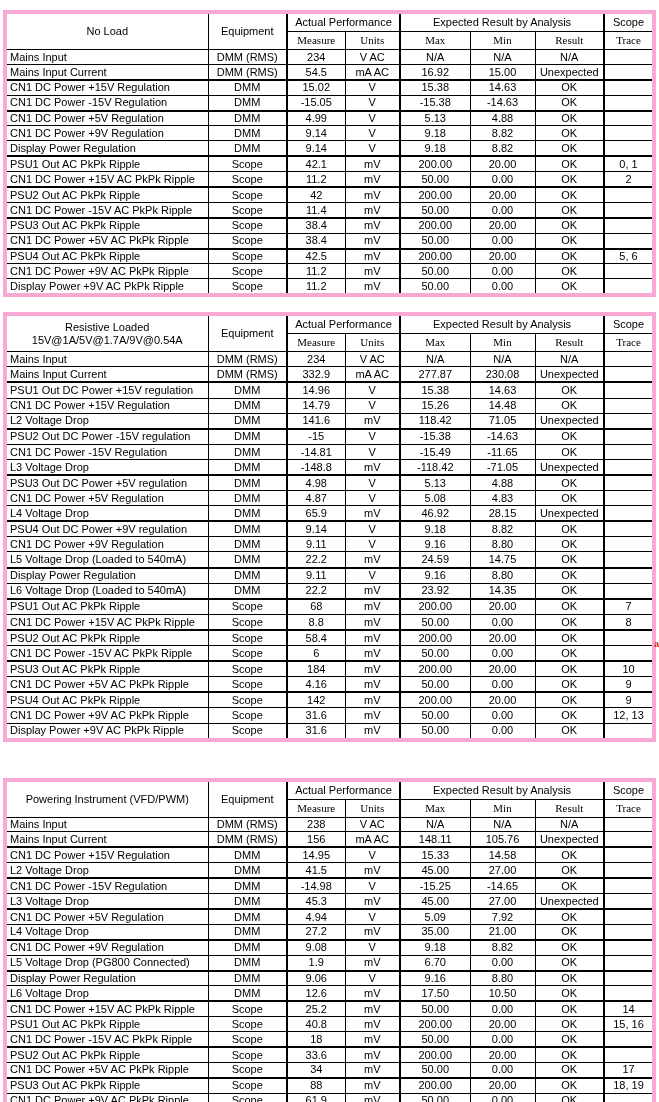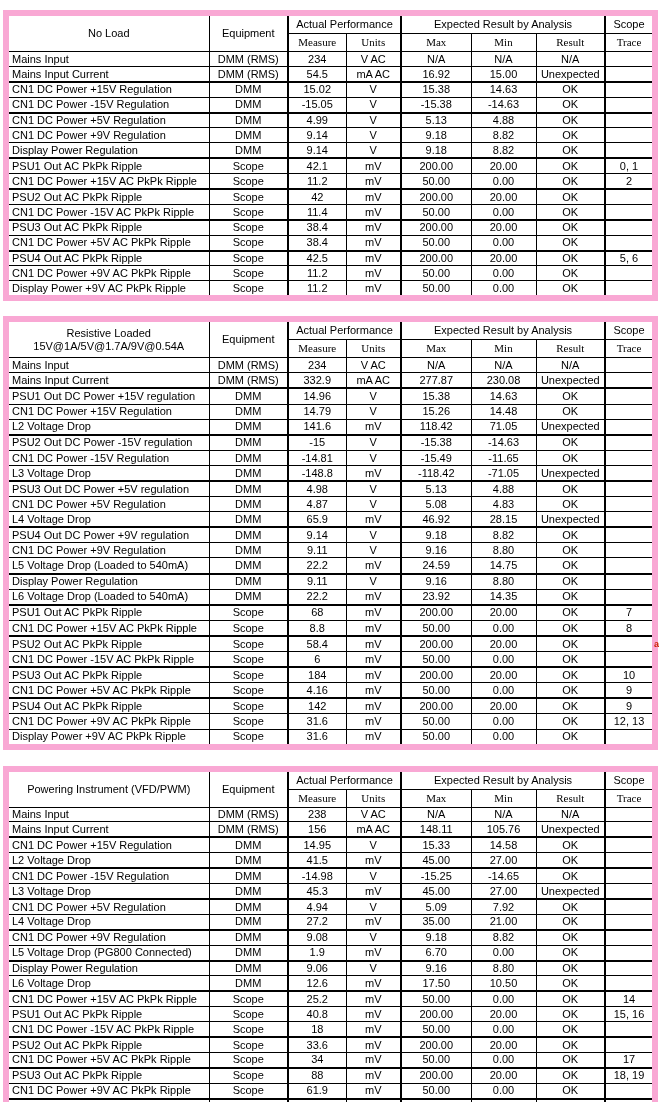--- a/index.html
+++ b/index.html
@@ -10,21 +10,21 @@
     color: #000000;
     position: relative;
     overflow: hidden;
   }
   .page { position: absolute; left: 3px; top: 10px; width: 650px; }
 
   table.report {
     border-collapse: collapse;
     table-layout: fixed;
     width: 649px;
-    border: 6px solid #f9a8d4;
+    border: 4px solid #f9a8d4;
   }
   table.report td, table.report th {
     border: 1px solid #000;
     padding: 0 2px;
     font-size: 11px;
     font-weight: normal;
     text-align: center;
     overflow: hidden;
     white-space: nowrap;
     vertical-align: middle;
@@ -53,21 +53,21 @@
 
   
   tbody td.col-label { text-align: left; padding-left: 3px; }
   tr.thick-top td { border-top: 2px solid #000; }
 
   .t1 tbody td { height: 13.9px; }
   .t2 tbody td { height: 14.1px; }
   .t3 tbody td { height: 13.9px; }
 
   .t1 { margin-bottom: 15px; }
-  .t2 { margin-bottom: 16px; }
+  .t2 { margin-bottom: 36px; }
 
   .edge-artifact {
     position: absolute;
     left: 654px;
     top: 639px;
     font-size: 9px;
     font-weight: bold;
     width: 6px;
     overflow: hidden;
   }

